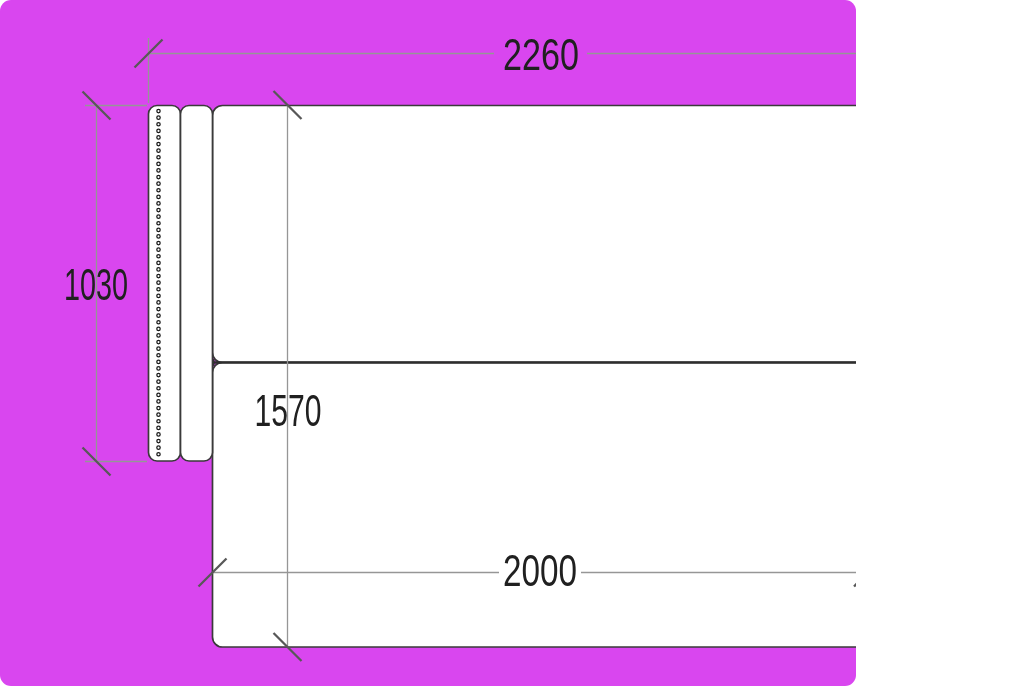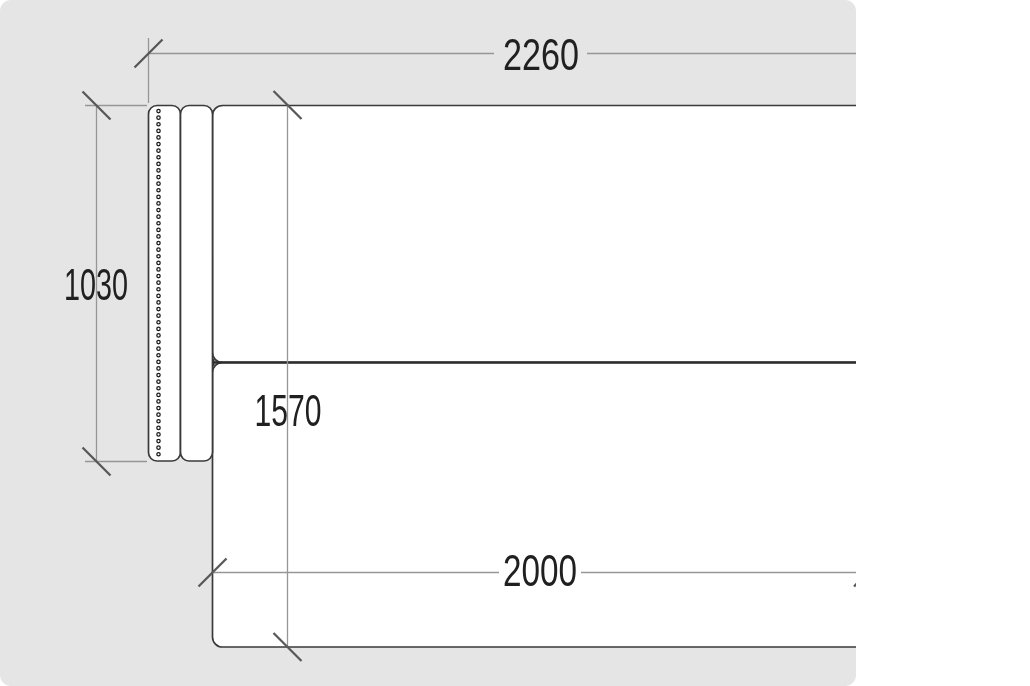--- a/index.html
+++ b/index.html
@@ -3,21 +3,21 @@
 <meta charset="utf-8">
 <style>
   html, body {
     margin: 0;
     padding: 0;
     background: #ffffff;
   }
   .canvas-wrap {
     width: 856px;
     height: 686px;
-    background: #e5e5e5;
+    background: #d946ef;
     position: relative;
     overflow: hidden;
     border-radius: 11px;
   }
   svg { display: block; }
 
   
   .outline {
     fill: #ffffff;
     stroke: #3a3a3a;

